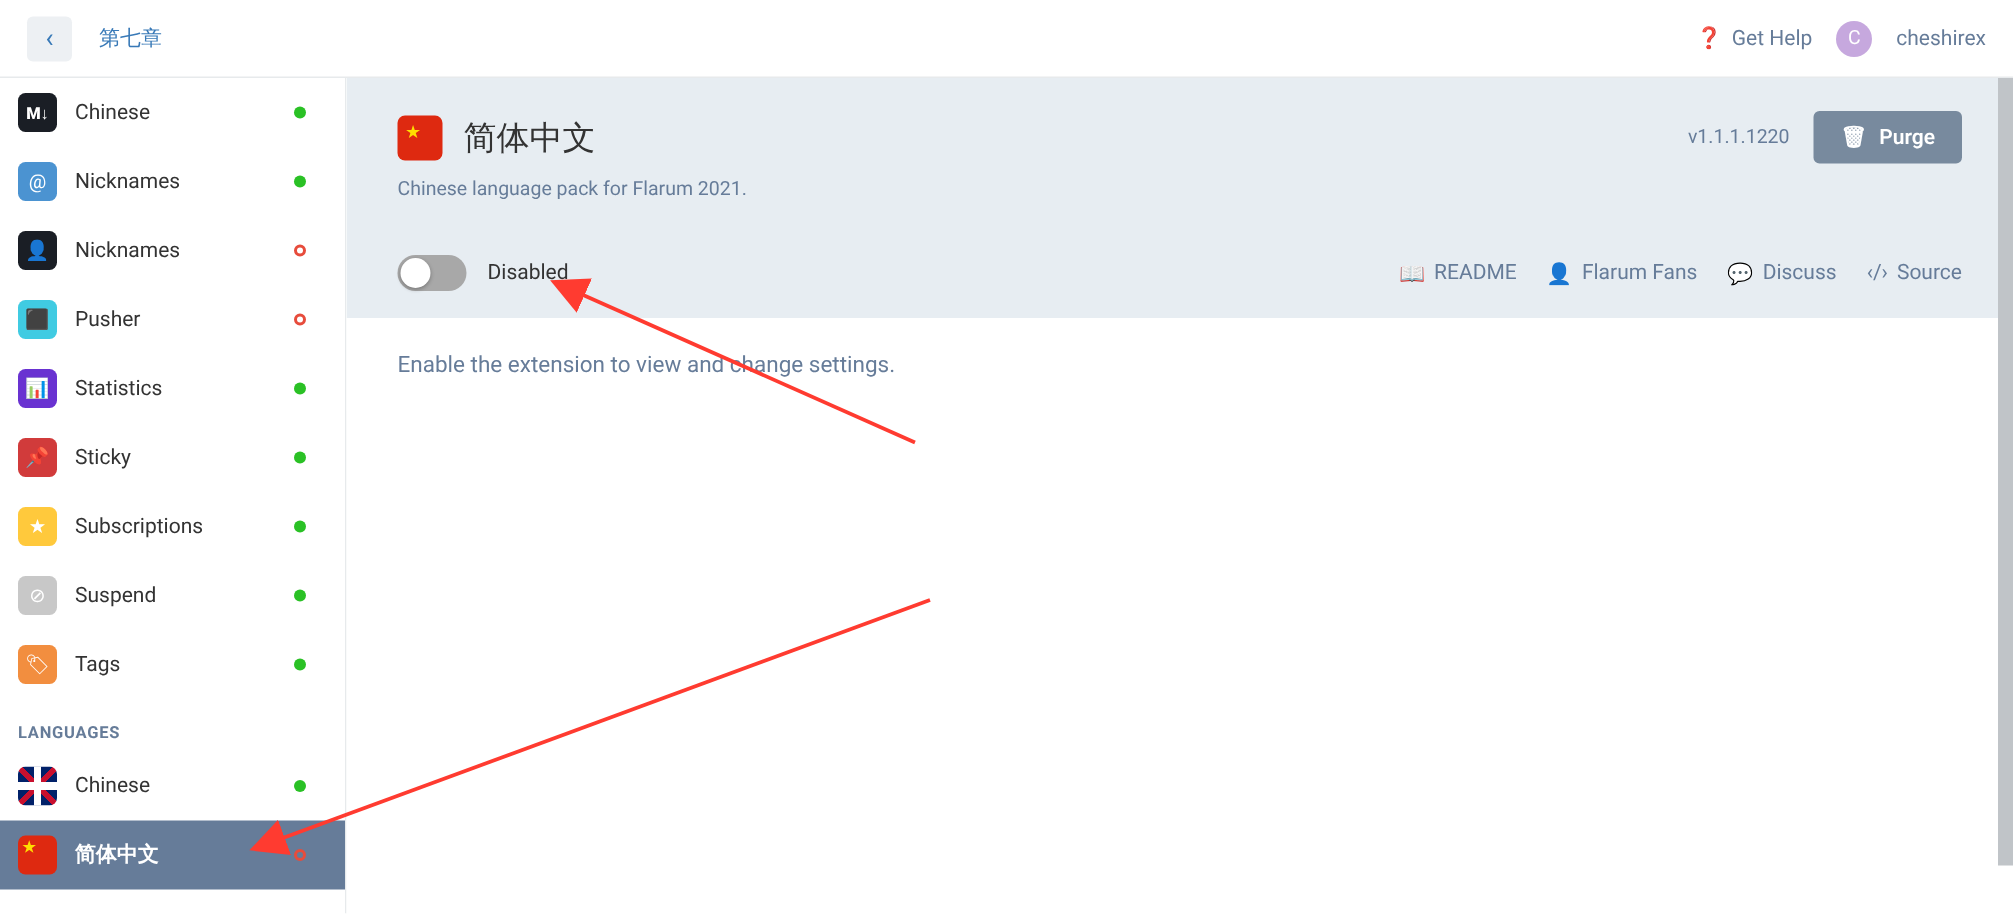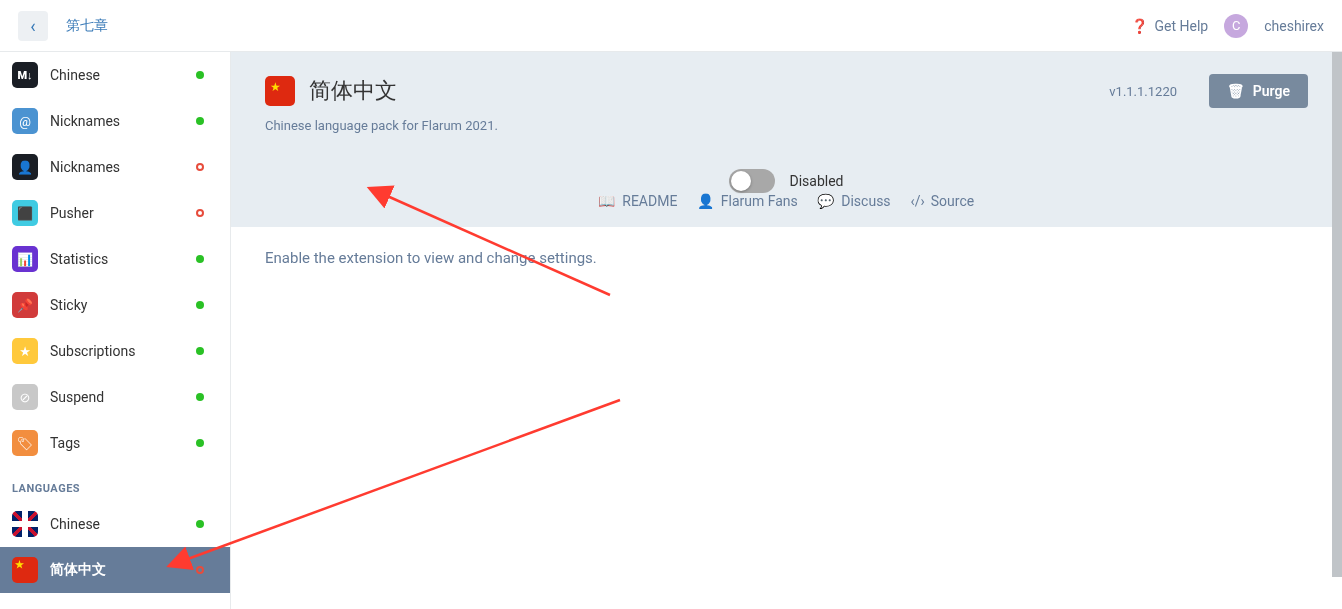--- a/index.html
+++ b/index.html
@@ -41,25 +41,25 @@
 .flag-cn::after { content: "★"; position: absolute; top: 2px; left: 3px; color: #ffde00; font-size: 10px; }
 
 .main { flex: 1; background: #fff; overflow: auto; position: relative; }
 .main-inner { background: #fff; margin: 0; }
 .ext-header { background: #e7edf2; padding: 22px 34px 18px; border-radius: 0; }
 .ext-title-row { display: flex; align-items: center; justify-content: space-between; margin-bottom: 10px; }
 .ext-title-left { display: flex; align-items: center; gap: 14px; }
 .ext-big-icon { width: 30px; height: 30px; border-radius: 5px; background: #de2910; position: relative; }
 .ext-big-icon::after { content: "★"; position: absolute; top: 4px; left: 5px; color: #ffde00; font-size: 12px; }
 .ext-title { font-size: 22px; color: #333; font-weight: 500; }
-.ext-title-right { display: flex; align-items: center; gap: 32px; }
+.ext-title-right { display: flex; align-items: center; gap: 16px; }
 .version { color: #667c99; font-size: 13px; }
 .purge-btn { background: #788a9e; color: #fff; border: none; padding: 9px 18px; border-radius: 4px; font-size: 14px; font-weight: 600; cursor: pointer; display: flex; align-items: center; gap: 8px; }
 .ext-desc { color: #667c99; font-size: 13px; margin-bottom: 36px; }
-.ext-footer-row { display: flex; align-items: center; justify-content: space-between; flex-direction: column; }
+.ext-footer-row { display: flex; align-items: center; justify-content: space-between; }
 .toggle-wrap { display: flex; align-items: center; gap: 14px; }
 .toggle { width: 46px; height: 24px; background: #a8a8a8; border-radius: 12px; position: relative; cursor: pointer; }
 .toggle-knob { width: 20px; height: 20px; background: #fff; border-radius: 50%; position: absolute; top: 2px; left: 2px; box-shadow: 0 1px 3px rgba(0,0,0,0.3); }
 .toggle-label { color: #333; font-size: 14px; }
 .ext-links { display: flex; gap: 20px; }
 .ext-link { display: flex; align-items: center; gap: 6px; color: #667c99; font-size: 14px; cursor: pointer; }
 .enable-msg { padding: 22px 34px; color: #667c99; font-size: 15px; }
 
 .arrow-svg { position: absolute; top: 0; left: 0; pointer-events: none; z-index: 100; }
 

